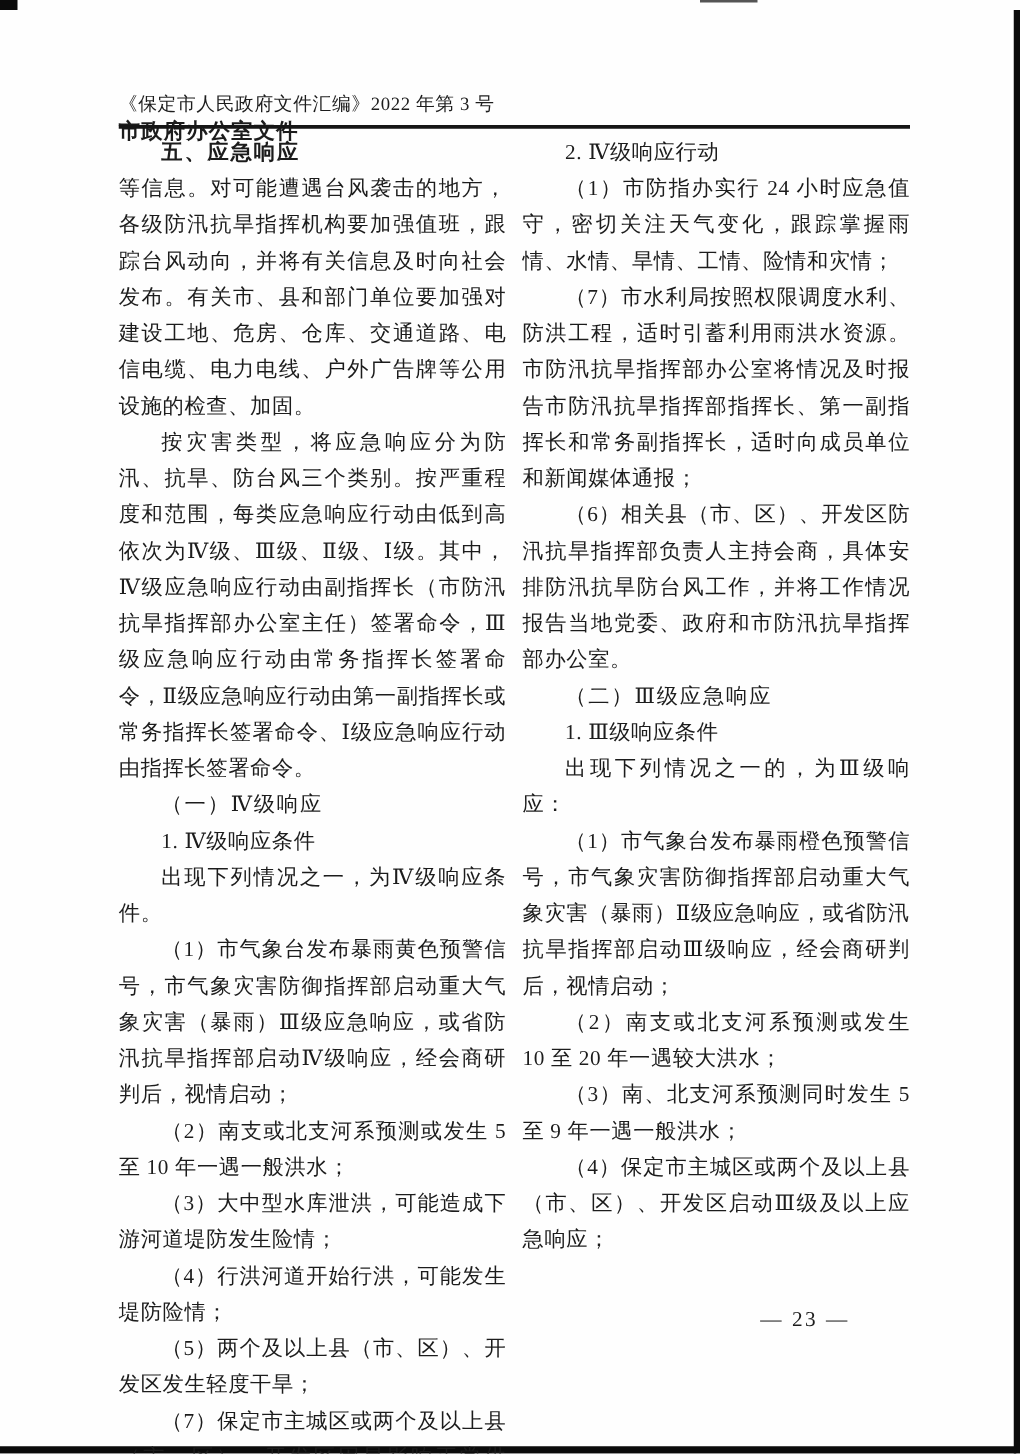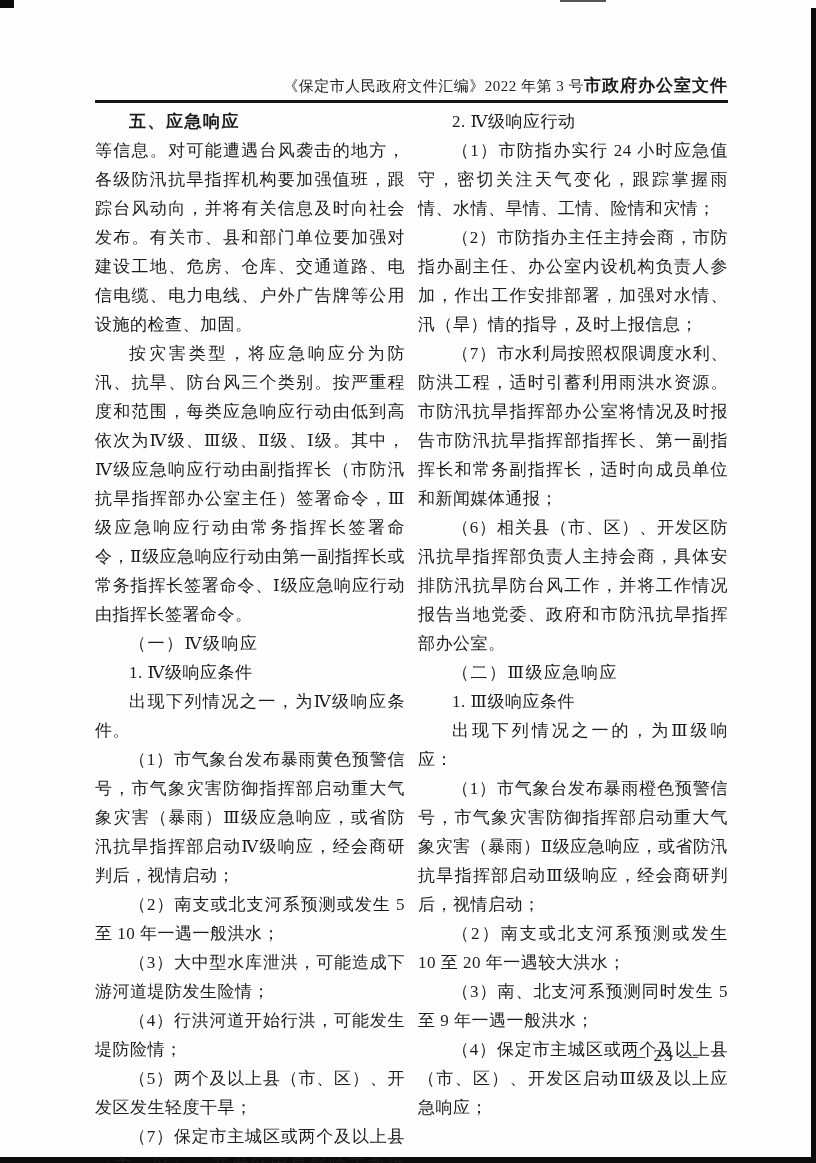--- a/index.html
+++ b/index.html
@@ -36,22 +36,23 @@
     position: absolute; left: 560px; top: 0;
     width: 46px; height: 2px;
     background: #555;
   }
   
   .hdr {
     position: absolute;
     left: 95px; top: 74px;
     width: 633px;
     display: flex;
-    justify-content: flex-end;
+    justify-content: flex-start;
     align-items: baseline;
+    flex-direction: column;
   }
   .hdr-left {
     font-size: 15px;
     letter-spacing: 0.5px;
   }
   .hdr-right {
     font-family: "Liberation Sans", "DejaVu Sans", sans-serif;
     font-weight: 700;
     font-size: 17px;
     letter-spacing: 1px;
@@ -89,21 +90,21 @@
     font-family: "Liberation Sans", "DejaVu Sans", sans-serif;
     letter-spacing: 1.5px;
   }
   .para.kai {
     text-indent: 2em;
     letter-spacing: 1.5px;
   }
   
   .footer {
     position: absolute;
-    left: 604px; top: 1046px;
+    left: 584px; top: 1046px;
     width: 120px;
     text-align: center;
     font-size: 17px;
     letter-spacing: 2px;
   }
 </style>
 </head>
 <body>
 
 <div class="page">
@@ -131,21 +132,20 @@
         <p class="para body">（1）市气象台发布暴雨黄色预警信号，市气象灾害防御指挥部启动重大气象灾害（暴雨）Ⅲ级应急响应，或省防汛抗旱指挥部启动Ⅳ级响应，经会商研判后，视情启动；</p>
         <p class="para body">（2）南支或北支河系预测或发生 5 至 10 年一遇一般洪水；</p>
         <p class="para body">（3）大中型水库泄洪，可能造成下游河道堤防发生险情；</p>
         <p class="para body">（4）行洪河道开始行洪，可能发生堤防险情；</p>
         <p class="para body">（5）两个及以上县（市、区）、开发区发生轻度干旱；</p>
         <p class="para body">（7）保定市主城区或两个及以上县（市、区）、开发区因旱影响正常供水；</p>
       </section>
     <section class="col" id="col-right">
         <p class="para body">2. Ⅳ级响应行动</p>
         <p class="para body">（1）市防指办实行 24 小时应急值守，密切关注天气变化，跟踪掌握雨情、水情、旱情、工情、险情和灾情；</p>
-        <p class="para body">（2）市防指办主任主持会商，市防指办副主任、办公室内设机构负责人参加，作出工作安排部署，加强对水情、汛（旱）情的指导，及时上报信息；</p>
         <p class="para body">（7）市水利局按照权限调度水利、防洪工程，适时引蓄利用雨洪水资源。市防汛抗旱指挥部办公室将情况及时报告市防汛抗旱指挥部指挥长、第一副指挥长和常务副指挥长，适时向成员单位和新闻媒体通报；</p>
         <p class="para body">（6）相关县（市、区）、开发区防汛抗旱指挥部负责人主持会商，具体安排防汛抗旱防台风工作，并将工作情况报告当地党委、政府和市防汛抗旱指挥部办公室。</p>
         <p class="para kai">（二）Ⅲ级应急响应</p>
         <p class="para body">1. Ⅲ级响应条件</p>
         <p class="para body">出现下列情况之一的，为Ⅲ级响应：</p>
         <p class="para body">（1）市气象台发布暴雨橙色预警信号，市气象灾害防御指挥部启动重大气象灾害（暴雨）Ⅱ级应急响应，或省防汛抗旱指挥部启动Ⅲ级响应，经会商研判后，视情启动；</p>
         <p class="para body">（2）南支或北支河系预测或发生 10 至 20 年一遇较大洪水；</p>
         <p class="para body">（3）南、北支河系预测同时发生 5 至 9 年一遇一般洪水；</p>
         <p class="para body">（4）保定市主城区或两个及以上县（市、区）、开发区启动Ⅲ级及以上应急响应；</p>
       </section>

